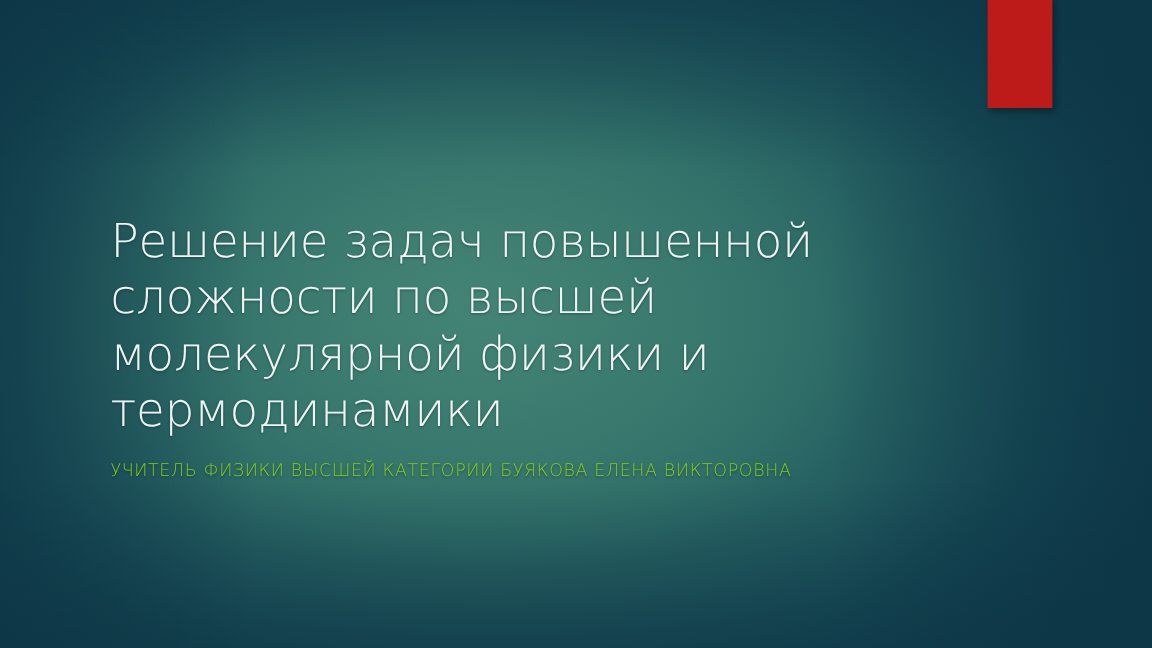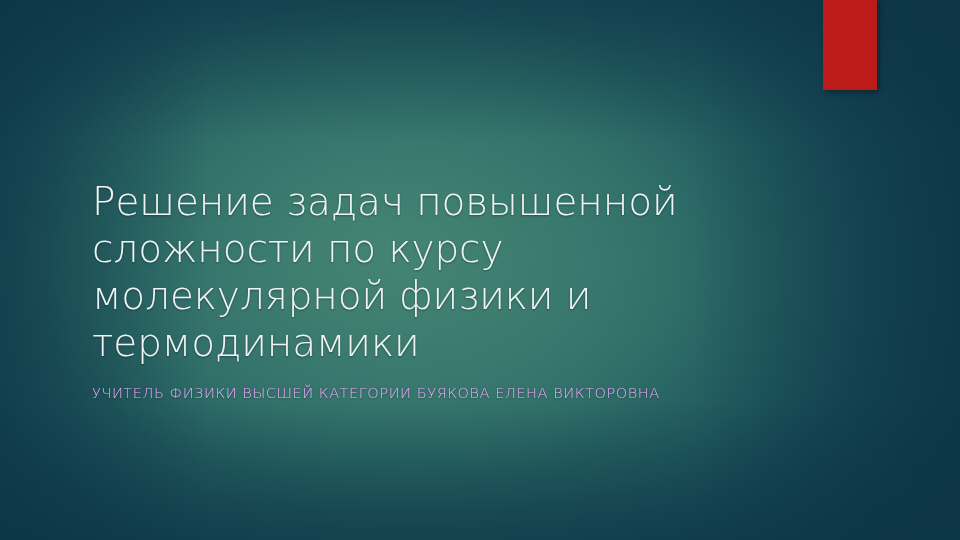--- a/index.html
+++ b/index.html
@@ -86,36 +86,36 @@
   }
 
   .slide-subtitle {
     margin: 0;
     padding-top: 14px;
     font-family: "DejaVu Sans", sans-serif;
     font-weight: 300;
     font-size: 14.5px;
     line-height: 27px;
     letter-spacing: 0.55px;
-    color: #f0abfc;
+    color: #84cc16;
     text-transform: uppercase;
     text-shadow: 0 1px 2px rgba(6, 32, 42, 0.4);
     max-width: 585px;
   }
 </style>
 </head>
 <body>
 
 <div id="slide">
 
   <div class="bg-base"></div>
   <div class="bg-glow"></div>
   <div class="bg-glow2"></div>
   <div class="bg-vignette"></div>
 
   <div class="accent-rect"></div>
 
   <div class="text-block">
-    <h1 class="slide-title">Решение задач повышенной сложности по курсу молекулярной физики и термодинамики</h1>
+    <h1 class="slide-title">Решение задач повышенной сложности по высшей молекулярной физики и термодинамики</h1>
     <p class="slide-subtitle">Учитель физики высшей категории Буякова Елена Викторовна</p>
   </div>
 
 </div>
 
 </body></html>

